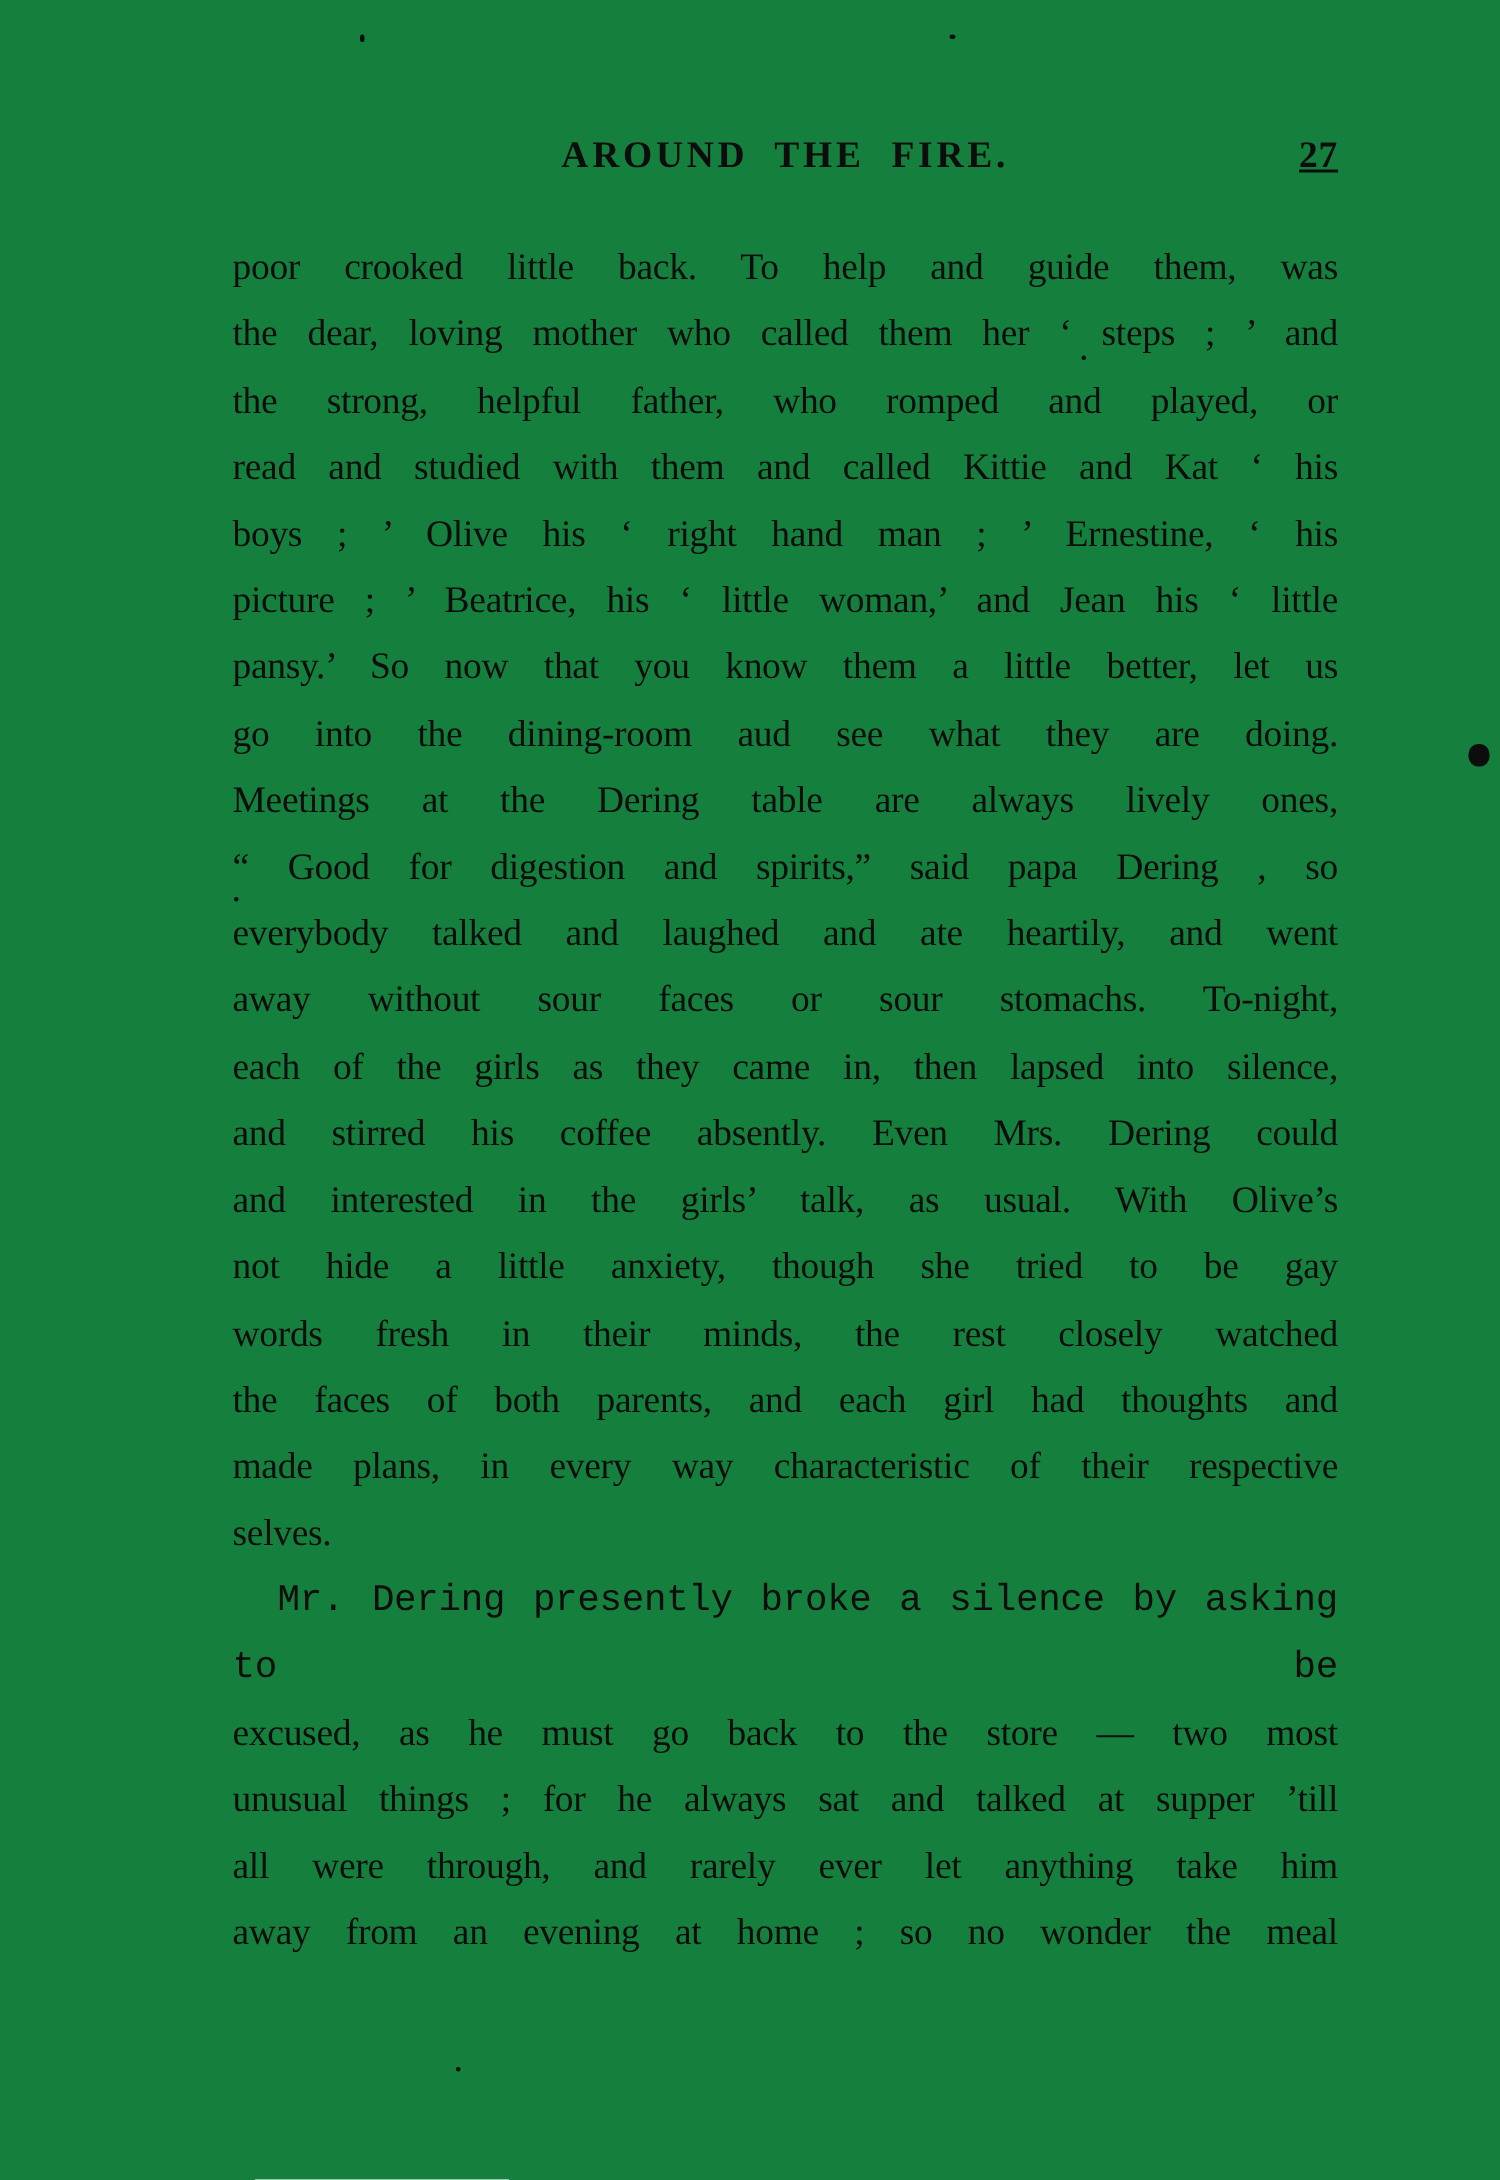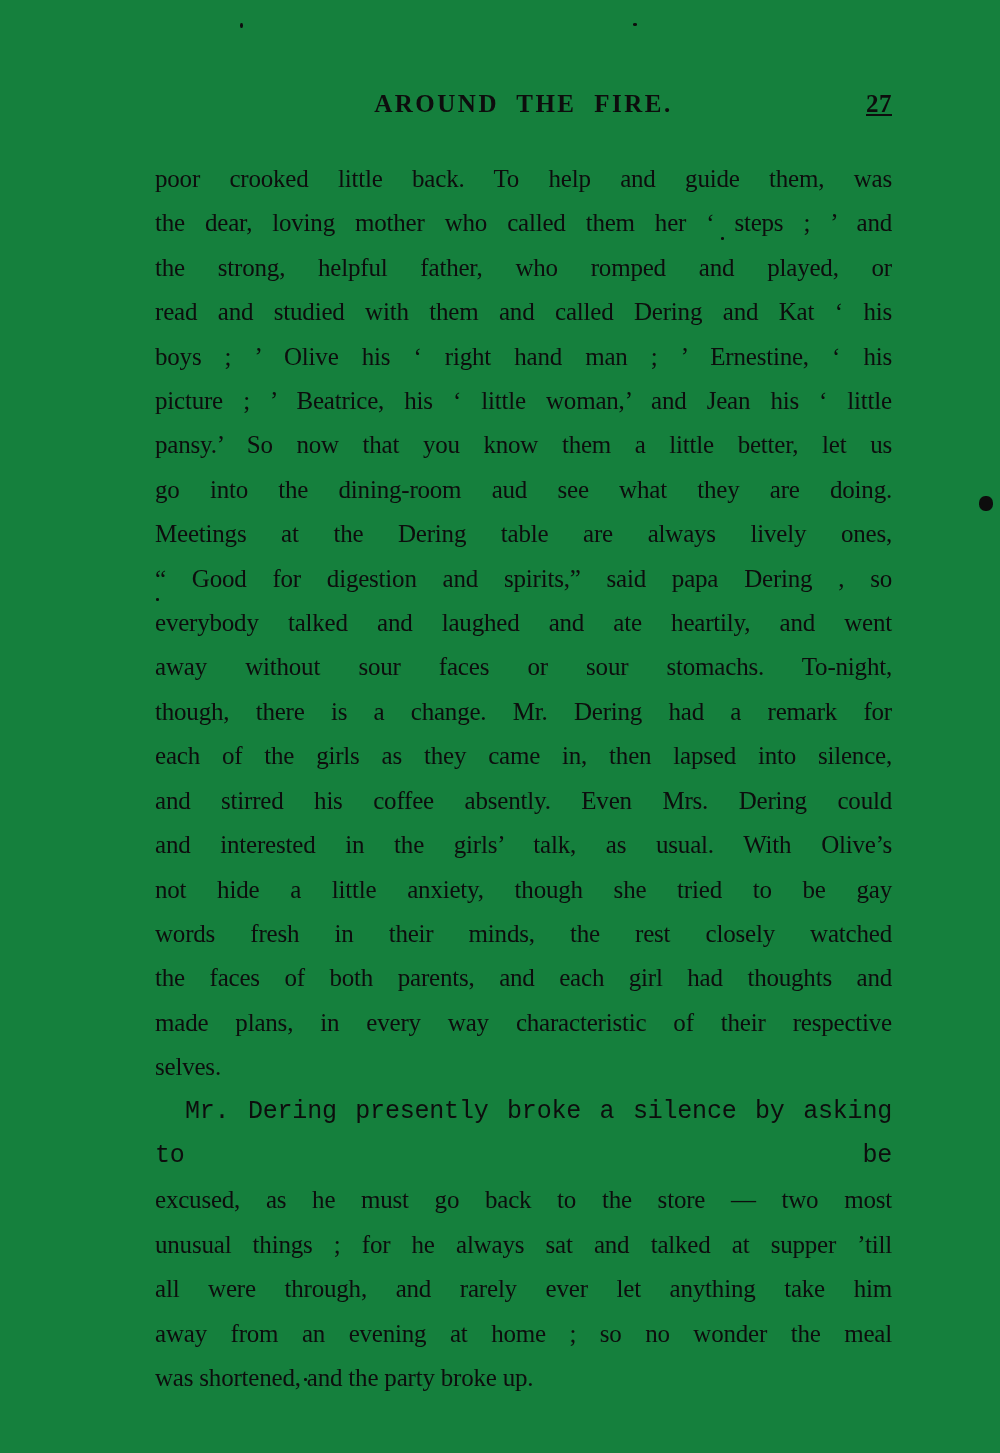--- a/index.html
+++ b/index.html
@@ -70,44 +70,42 @@
 
 <div class="page">
   <div class="header">
     <span class="title">AROUND THE FIRE.</span>
     <span class="folio">27</span>
   </div>
   <div class="body">
       <div class="line">poor crooked little back.  To help and guide them, was</div>
       <div class="line">the dear, loving mother who called them her ‘ steps ; ’ and</div>
       <div class="line">the strong, helpful father, who romped and played, or</div>
-      <div class="line">read and studied with them and called Dering and Kat ‘ his</div>
+      <div class="line">read and studied with them and called Kittie and Kat ‘ his</div>
       <div class="line">boys ; ’  Olive his ‘ right hand man ; ’ Ernestine, ‘ his</div>
       <div class="line">picture ; ’ Beatrice, his ‘ little woman,’ and Jean his ‘ little</div>
       <div class="line">pansy.’  So now that you know them a little better, let us</div>
       <div class="line">go into the dining-room aud see what they are doing.</div>
       <div class="line">Meetings at the Dering table are always lively ones,</div>
       <div class="line">“ Good for digestion and spirits,” said papa Dering , so</div>
       <div class="line">everybody talked and laughed and ate heartily, and went</div>
       <div class="line">away without sour faces or sour stomachs.  To-night,</div>
-      <div class="line">though, there is a change.  Mr. Dering had a remark for</div>
       <div class="line">each of the girls as they came in, then lapsed into silence,</div>
       <div class="line">and stirred his coffee absently.  Even Mrs. Dering could</div>
       <div class="line">and interested in the girls’ talk, as usual.  With Olive’s</div>
       <div class="line">not hide a little anxiety, though she tried to be gay</div>
       <div class="line">words fresh in their minds, the rest closely watched</div>
       <div class="line">the faces of both parents, and each girl had thoughts and</div>
       <div class="line">made plans, in every way characteristic of their respective</div>
       <div class="line end">selves.</div>
       <div class="line indent">Mr. Dering presently broke a silence by asking to be</div>
       <div class="line">excused, as he must go back to the store — two most</div>
       <div class="line">unusual things ; for he always sat and talked at supper ’till</div>
       <div class="line">all were through, and rarely ever let anything take him</div>
       <div class="line">away from an evening at home ; so no wonder the meal</div>
-      <div class="line end">was shortened, and the party broke up.</div>
     </div>
 <div class="speck" style="left: 240px; top: 23px; width: 3px; height: 5px;"></div>
     <div class="speck" style="left: 633px; top: 23px; width: 4px; height: 3px;"></div>
     <div class="speck" style="left: 721px; top: 237px; width: 3px; height: 3px;"></div>
     <div class="speck" style="left: 979px; top: 496px; width: 14px; height: 15px;"></div>
     <div class="speck" style="left: 156px; top: 598px; width: 3px; height: 3px;"></div>
     <div class="speck" style="left: 304px; top: 1378px; width: 3px; height: 3px;"></div>
   </div>
 
 </body></html>

